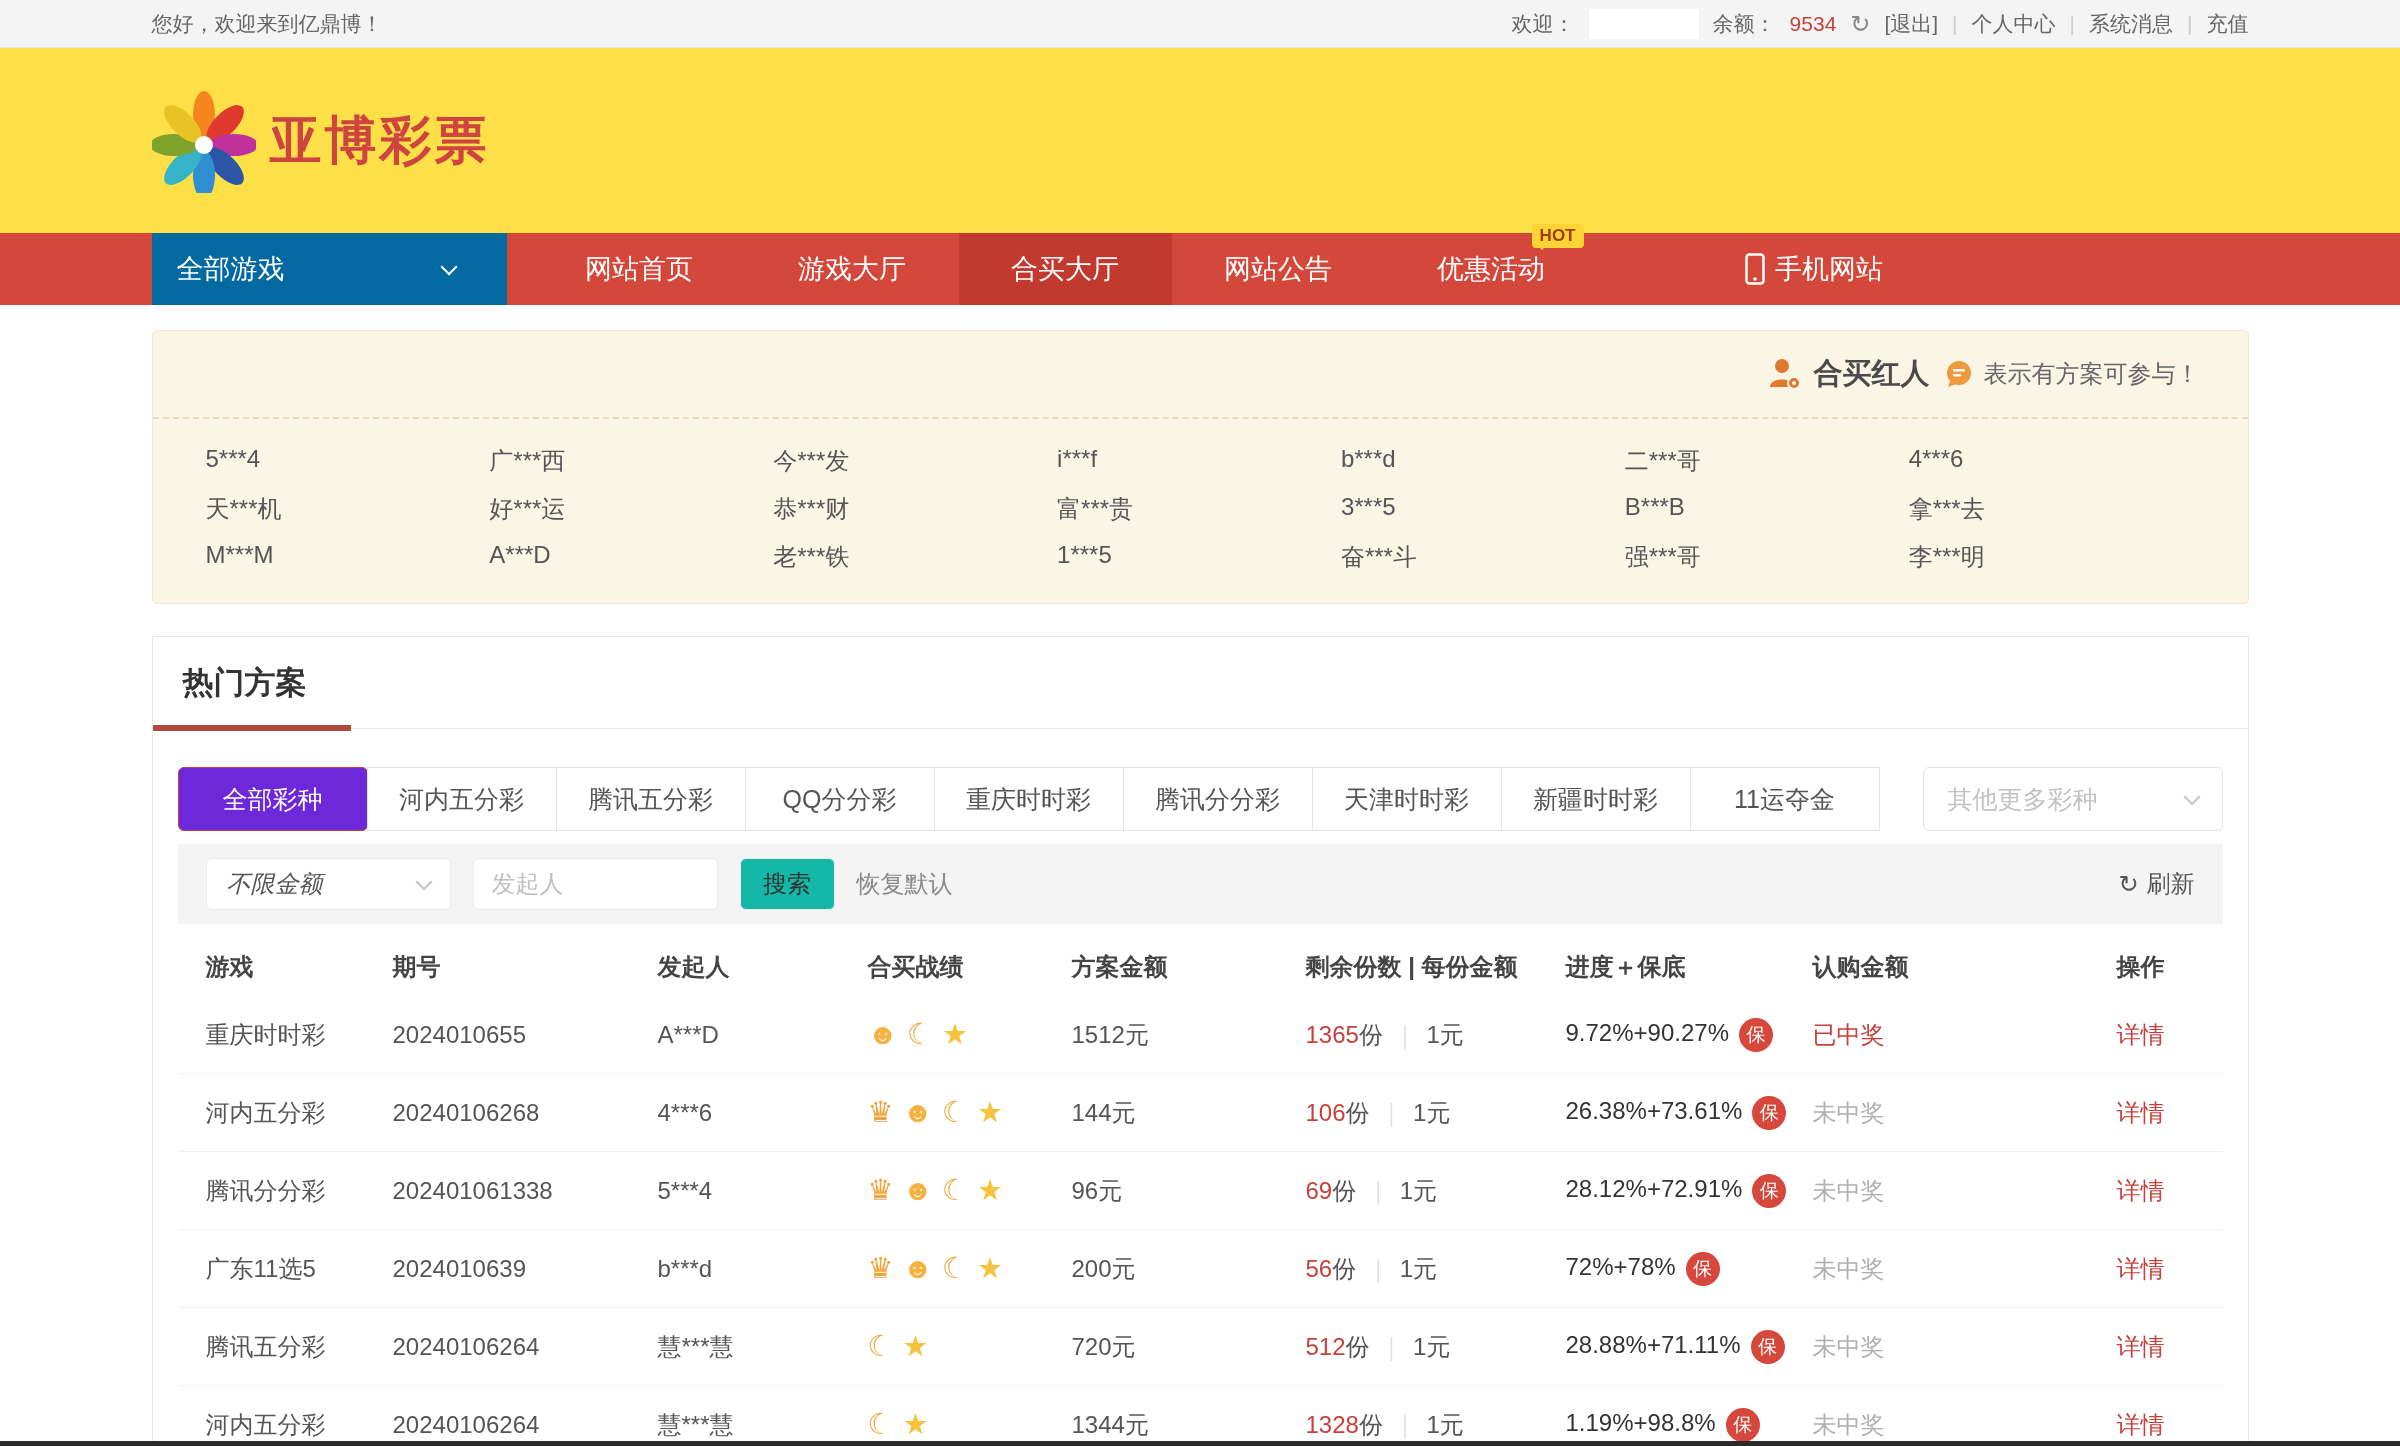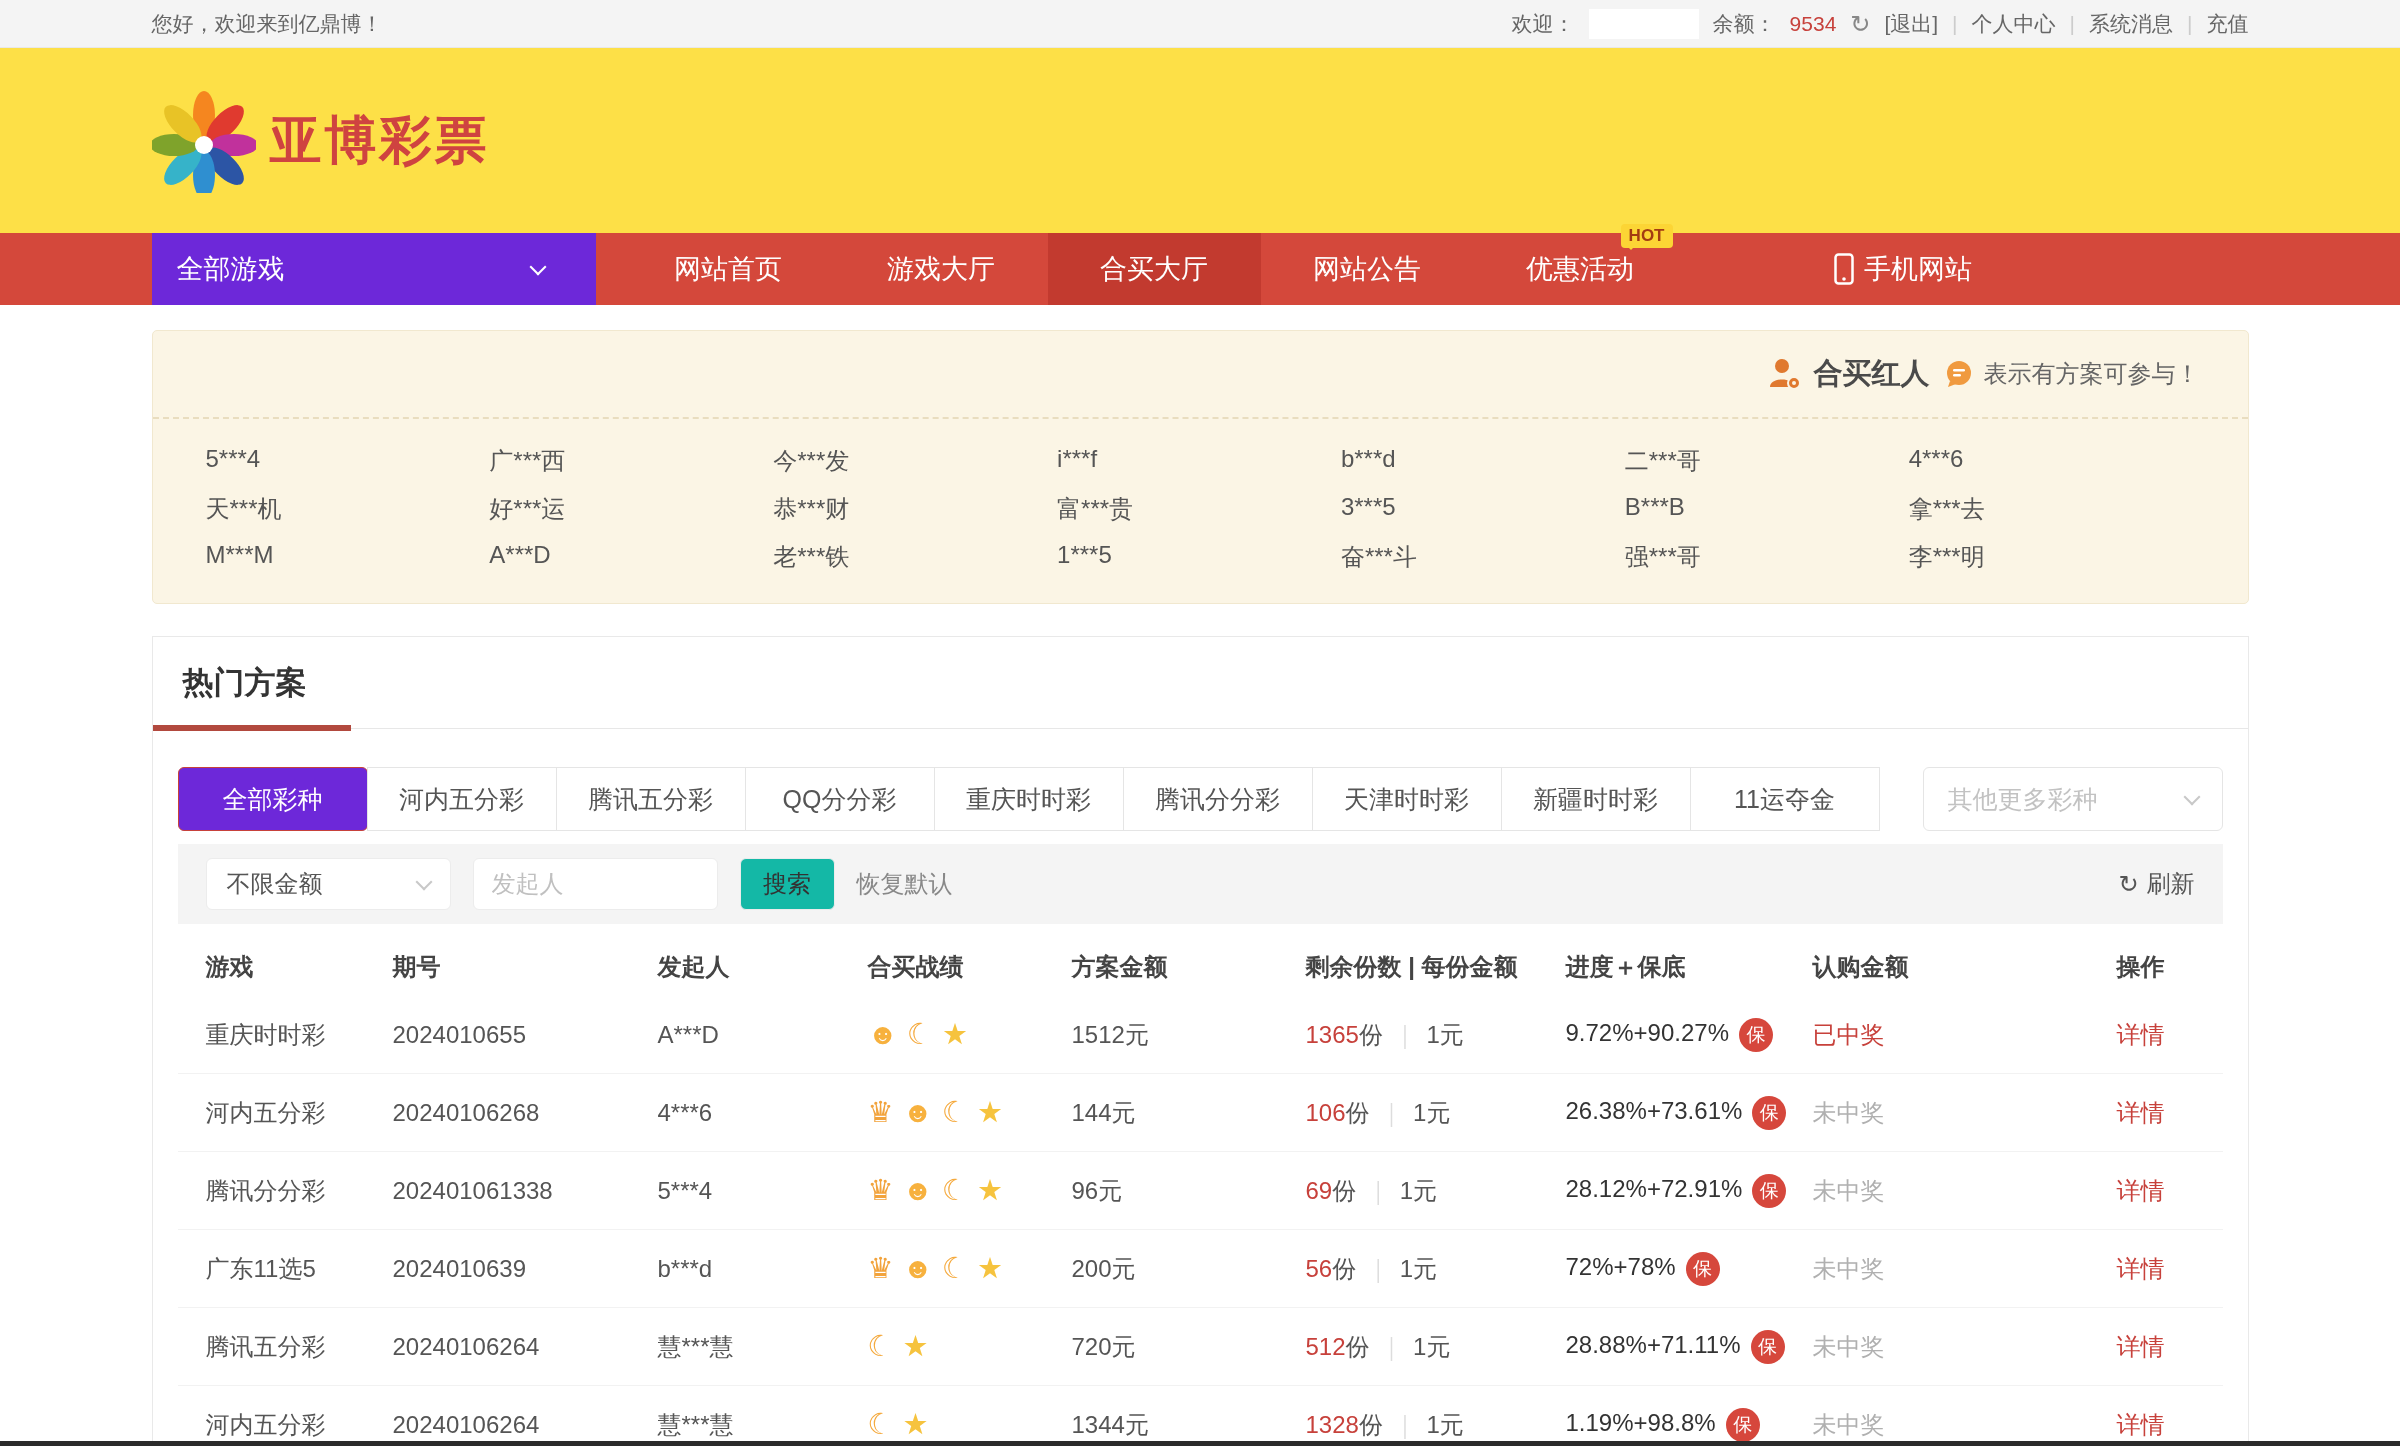--- a/index.html
+++ b/index.html
@@ -18,21 +18,21 @@
 
   
   .header { height:185px; background:#fde047; }
   .header-in { width:2097px; margin:0 auto; height:100%; display:flex; align-items:center; }
   .logo { display:flex; align-items:center; gap:14px; cursor:pointer; }
   .logo-title { font-size:52px; font-weight:700; color:#cf4340; letter-spacing:3px; }
 
   
   .nav { height:72px; background:#d4483b; }
   .nav-in { width:2097px; margin:0 auto; height:100%; display:flex; align-items:stretch; }
-  .allgames { width:444px; background:#6d28d9; color:#fff; font-size:27px; display:flex; align-items:center; padding:0 25px; cursor:pointer; position:relative; }
+  .allgames { width:355px; background:#0369a1; color:#fff; font-size:27px; display:flex; align-items:center; padding:0 25px; cursor:pointer; position:relative; }
   .allgames .chev { position:absolute; right:52px; border-color:#fff; margin-top:-5px; }
   .chev { display:inline-block; width:12px; height:12px; border-right:2px solid #c8c8c8; border-bottom:2px solid #c8c8c8; transform:rotate(45deg); }
   .nav-items { display:flex; margin-left:26px; }
   .nav-item { width:213px; color:#fff; font-size:27px; display:flex; align-items:center; justify-content:center; gap:10px; cursor:pointer; position:relative; }
   .nav-item.active { background:#c23a2f; }
   .nav-item.phone { margin-left:110px; }
   .hotbadge { position:absolute; top:-9px; right:14px; background:#fcd535; color:#a33c12; font-size:17px; font-weight:700; padding:2px 8px; border-radius:4px; line-height:1.2; }
   .hotbadge:after { content:""; position:absolute; left:6px; bottom:-6px; border:4px solid transparent; border-top-color:#fcd535; }
 
   
@@ -50,21 +50,21 @@
   .title-underline { position:absolute; left:0; bottom:-3px; width:198px; height:6px; background:#b2493e; }
   .card-body { padding:0 25px; }
 
   .tabs { display:flex; margin-top:38px; }
   .tab { min-width:190px; height:64px; display:flex; align-items:center; justify-content:center; font-size:25px; color:#555; background:#fff; border:1px solid #e5e5e5; margin-left:-1px; cursor:pointer; padding:0 18px; }
   .tab:first-child { margin-left:0; }
   .tab.active { background:#6d28d9; color:#fff; border-color:#c7413b; border-radius:6px; }
   .more-select { margin-left:auto; width:300px; height:64px; border:1px solid #e5e5e5; border-radius:6px; display:flex; align-items:center; justify-content:space-between; padding:0 24px; font-size:25px; color:#c2c2c2; cursor:pointer; }
 
   .filterbar { margin-top:13px; height:80px; background:#f4f4f4; display:flex; align-items:center; padding:0 28px; gap:22px; }
-  .fselect { width:245px; height:52px; background:#fff; border:1px solid #ececec; border-radius:6px; display:flex; align-items:center; justify-content:space-between; padding:0 20px; font-size:24px; color:#555; cursor:pointer; }
+  .fselect { width:245px; height:52px; background:#fff; border:1px solid #ececec; border-radius:6px; display:flex; align-items:center; justify-content:space-between; padding:0 20px; font-size:24px; color:#555; cursor:pointer;font-style:italic; }
   .finput { width:245px; height:52px; background:#fff; border:1px solid #ececec; border-radius:6px; padding:0 18px; font-size:24px; color:#555; outline:none; }
   .finput::placeholder { color:#c0c0c0; }
   .fbtn { width:95px; height:52px; background:#14b8a6; border:1px solid #ececec; border-radius:6px; font-size:24px; color:#333; cursor:pointer; }
   .freset { font-size:24px; color:#888; cursor:pointer; }
   .frefresh { margin-left:auto; display:flex; align-items:center; gap:8px; font-size:24px; color:#555; cursor:pointer; }
   .frefresh .refresh-g { color:#555; }
 
   .thead, .trow { display:grid; grid-template-columns:215px 265px 210px 204px 234px 260px 247px 255px 1fr; align-items:center; }
   .thead { height:58px; margin-top:14px; font-size:24px; font-weight:700; color:#444; }
   .thead > div:first-child, .trow > div:first-child { padding-left:28px; }

